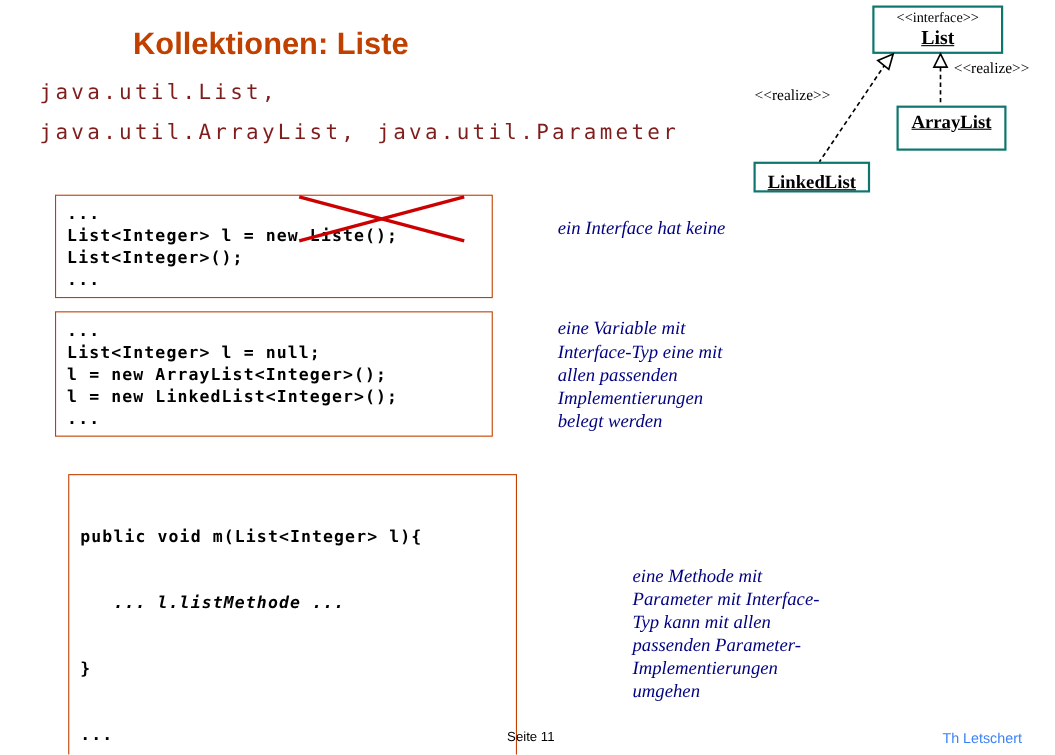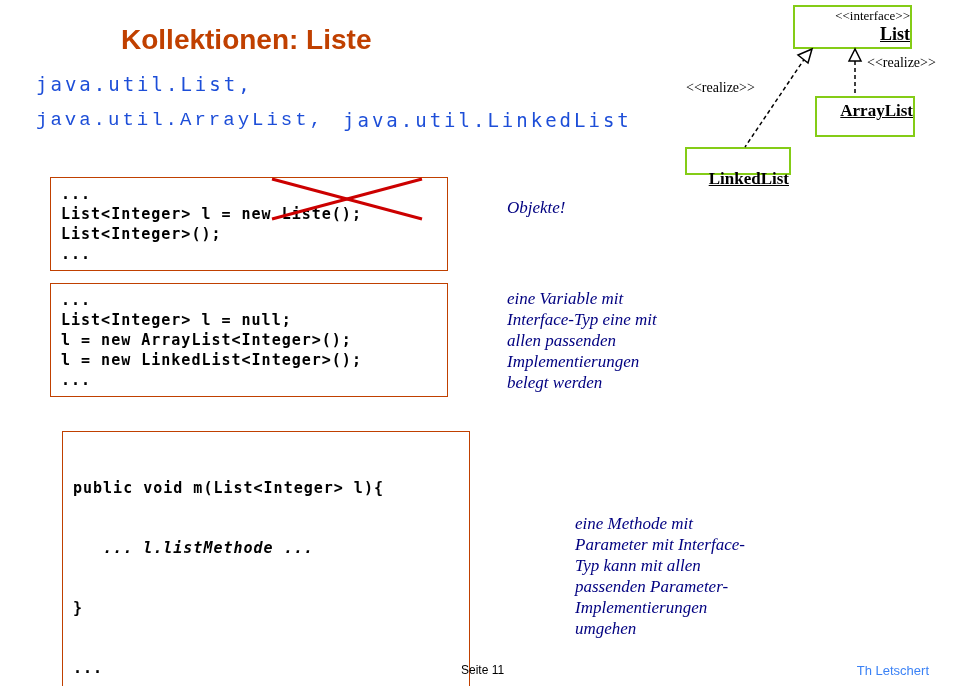--- a/index.html
+++ b/index.html
@@ -15,29 +15,29 @@
       font-weight: bold;
       color: #c04000;
       font-size: 28px;
       position: absolute;
       left: 121px;
       top: 24px;
     }
     .codeline {
       font-family: "Lucida Console", monospace;
       letter-spacing: 3px;
-      color: #1d4ed8;
+      color: #7f1d1d;
       font-size: 16px;
       position: absolute;
     }
     .uml-box {
       position: absolute;
-      border: 2px solid #84cc16;
+      border: 2px solid #0f766e;
       background: #fff;
-      text-align: right;
+      text-align: center;
       font-family: "Times New Roman", serif;
     }
     .uml-label {
       color: #000;
       font-size: 14px;
     }
     .uml-name {
       font-weight: bold;
       font-size: 18px;
       text-decoration: underline;
@@ -75,33 +75,33 @@
       top: 663px;
     }
     svg { position: absolute; overflow: visible; }
   </style>
 </head>
 <body>
 
 <div class="heading">Kollektionen: Liste</div>
 
 <div class="codeline" style="left:36px; top:73px; font-size:19px;">java.util.List,</div>
-<div class="codeline" style="left:36px; top:109px; font-size:19px;font-family:Liberation Mono, monospace;">java.util.ArrayList,</div>
-<div class="codeline" style="left:343px; top:109px; font-size:19px;">java.util.LinkedList</div>
+<div class="codeline" style="left:36px; top:109px; font-size:19px;">java.util.ArrayList,</div>
+<div class="codeline" style="left:343px; top:109px; font-size:19px;">java.util.Parameter</div>
 
 <div class="uml-box" style="left:793px; top:5px; width:119px; height:44px;">
   <div class="uml-label" style="font-size:13px; margin-top:1px;">&lt;&lt;interface&gt;&gt;</div>
   <div class="uml-name">List</div>
 </div>
 
 <div class="uml-box" style="left:815px; top:96px; width:100px; height:41px; padding-top:3px;">
   <span class="uml-name" style="font-size:17px;">ArrayList</span>
 </div>
 
-<div class="uml-box" style="left:685px; top:147px; width:106px; height:28px; padding-top:20px;">
+<div class="uml-box" style="left:685px; top:147px; width:106px; height:28px; padding-top:7px;">
   <span class="uml-name" style="font-size:17px;">LinkedList</span>
 </div>
 
 <div style="position:absolute; left:686px; top:80px; font-size:14px; font-family:'Times New Roman'; color:#000;">&lt;&lt;realize&gt;&gt;</div>
 <div style="position:absolute; left:867px; top:55px; font-size:14px; font-family:'Times New Roman'; color:#000;">&lt;&lt;realize&gt;&gt;</div>
 
 <svg style="left:0; top:0; width:959px; height:686px; pointer-events:none;">
 
   <line x1="855" y1="61" x2="855" y2="96" stroke="#000" stroke-width="1.5" stroke-dasharray="4 3"></line>
   <polygon points="855,49 849,61 861,61" fill="#fff" stroke="#000" stroke-width="1.5"></polygon>
@@ -116,21 +116,21 @@
   <div>List&lt;Integer&gt;();</div>
   <div>...</div>
 </div>
 
 <svg style="left:262px; top:171px; width:170px; height:60px;">
   <line x1="10" y1="8" x2="160" y2="48" stroke="#cc0000" stroke-width="3"></line>
   <line x1="10" y1="48" x2="160" y2="8" stroke="#cc0000" stroke-width="3"></line>
 </svg>
 
 <div class="italic-text" style="left:507px; top:197px; line-height:21px;">
-  <div>Objekte!</div>
+  <div>ein Interface hat keine</div>
 </div>
 
 <div class="code-box" style="left:50px; top:283px; width:398px; line-height:20px;">
   <div>...</div>
   <div>List&lt;Integer&gt; l = null;</div>
   <div>l = new ArrayList&lt;Integer&gt;();</div>
   <div>l = new LinkedList&lt;Integer&gt;();</div>
   <div>...</div>
 </div>
 

